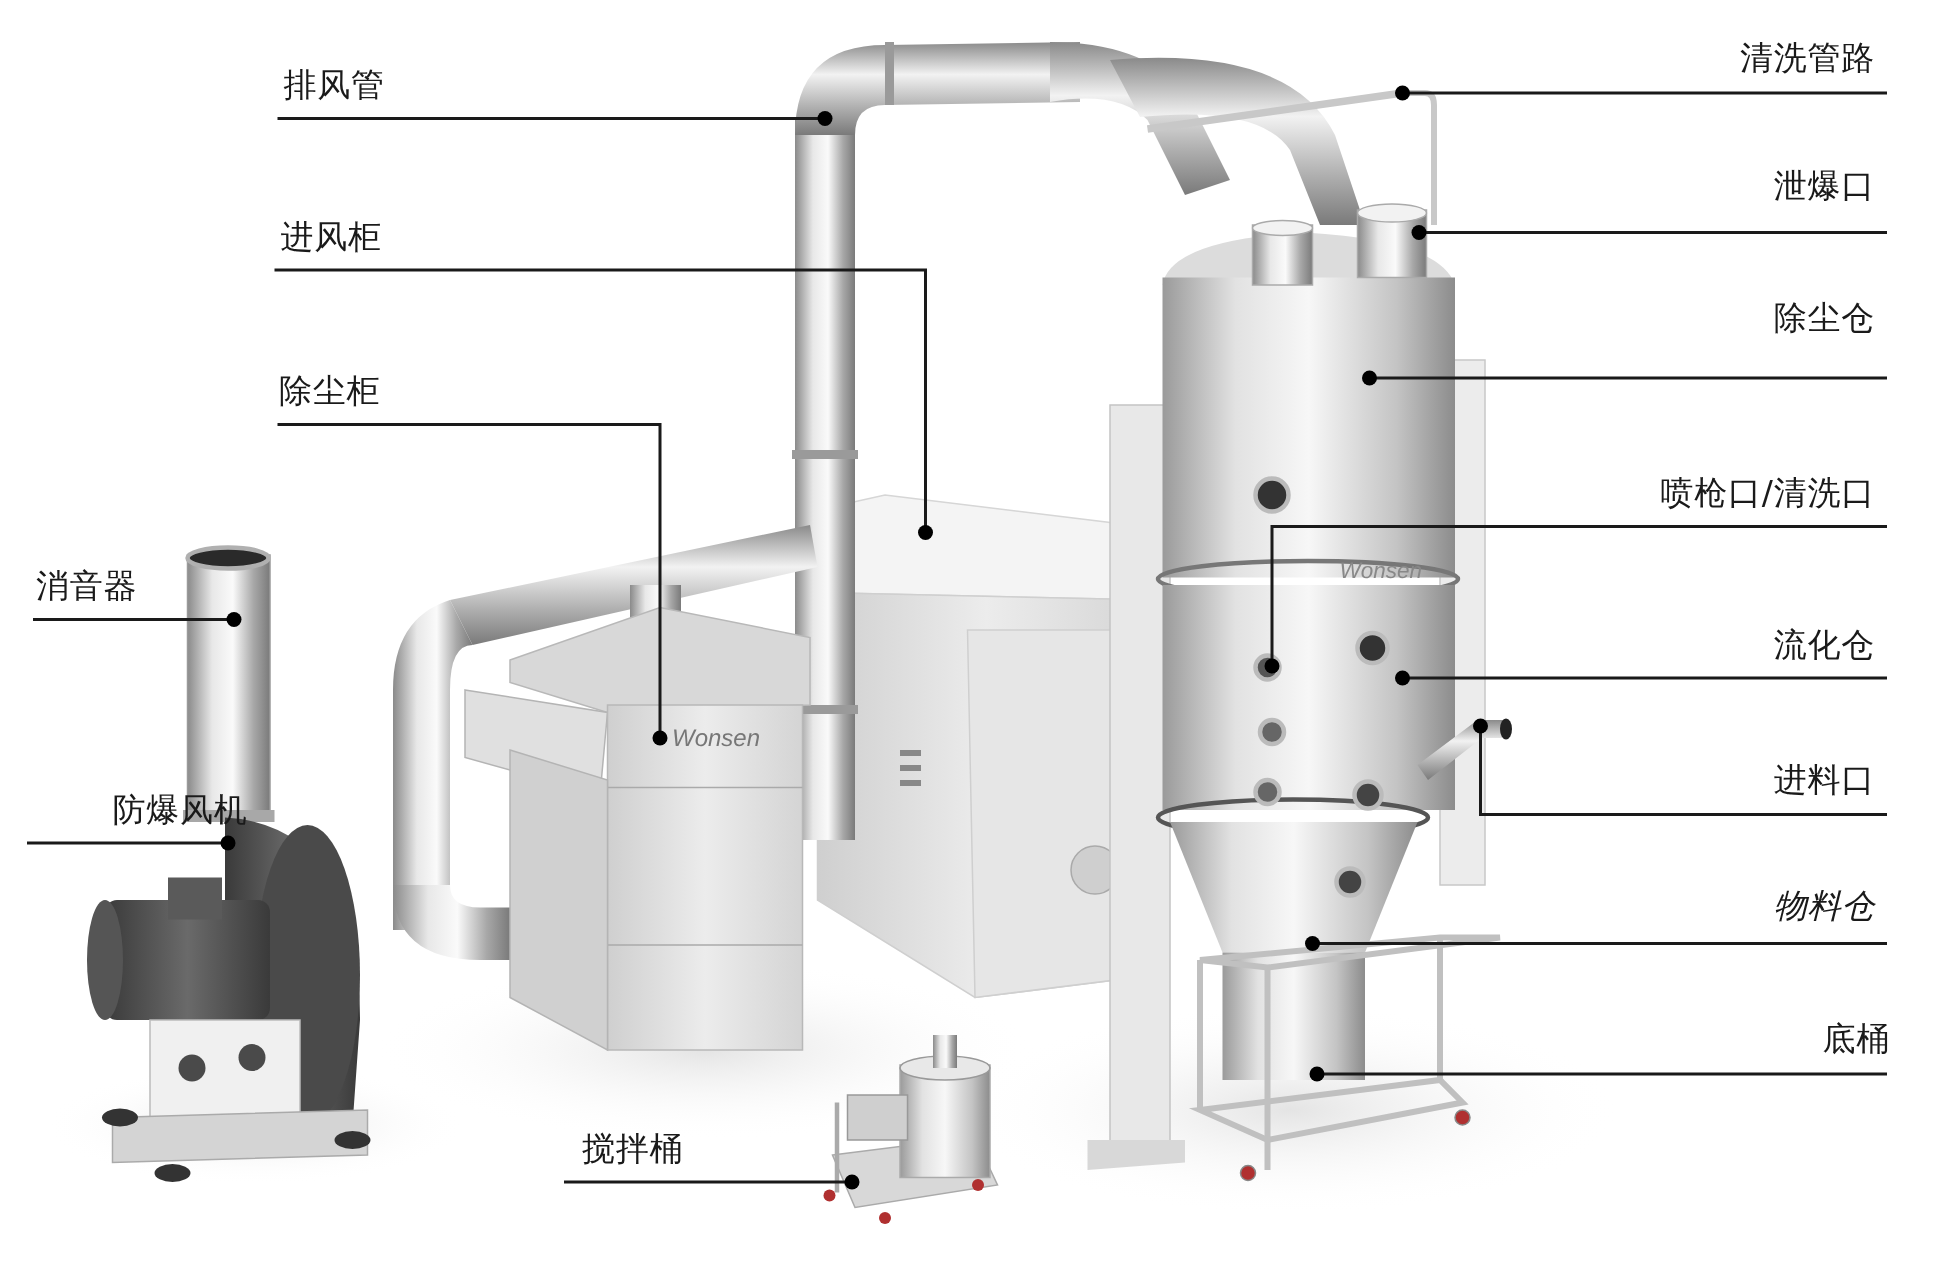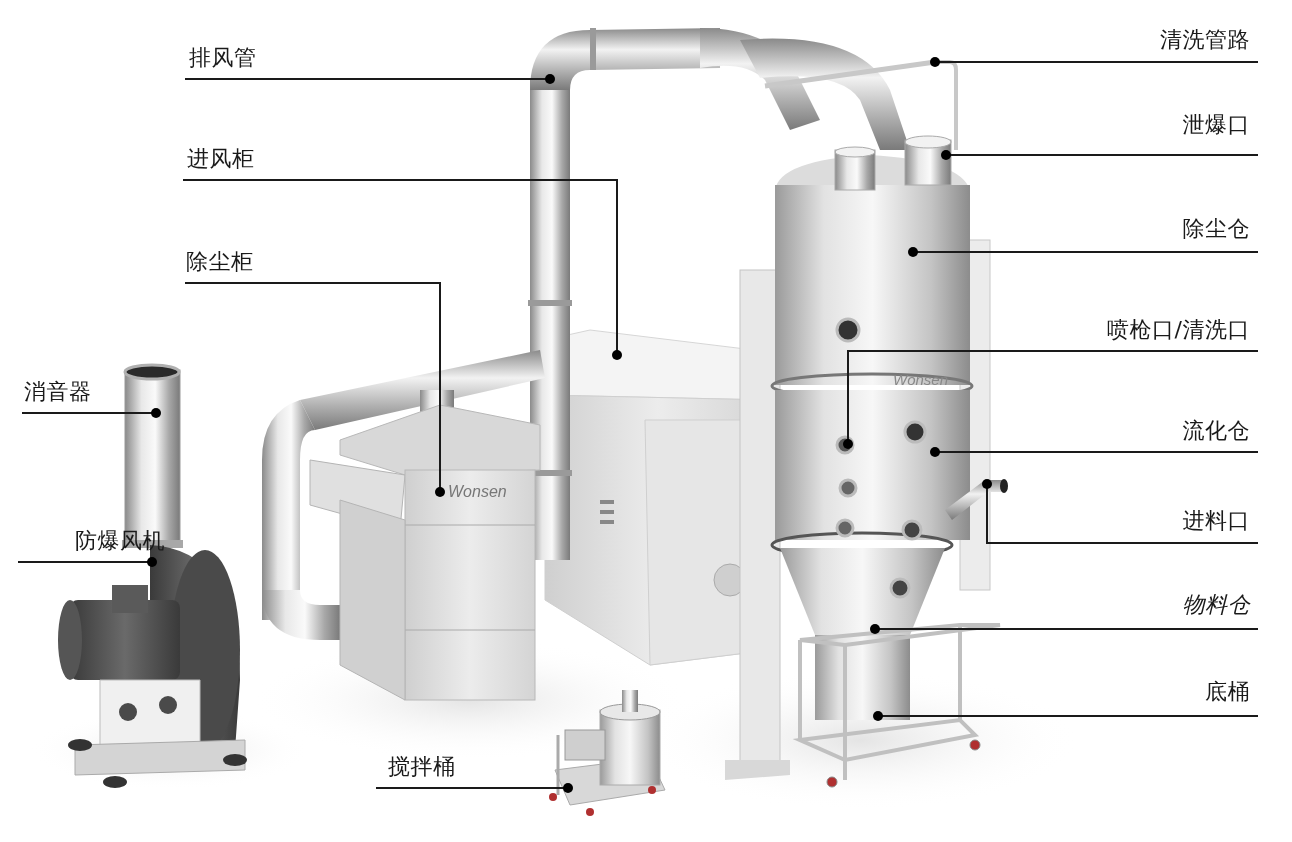--- a/index.html
+++ b/index.html
@@ -216,20 +216,20 @@
 
 <div class="lbl" style="left:189px;top:47px;">排风管</div>
 <div class="lbl" style="left:187px;top:148px;">进风柜</div>
 <div class="lbl" style="left:186px;top:251px;">除尘柜</div>
 <div class="lbl" style="left:24px;top:381px;">消音器</div>
 <div class="lbl" style="left:27px;top:530px;margin-left:48px;">防爆风机</div>
 <div class="lbl" style="left:388px;top:756px;">搅拌桶</div>
 
 <div class="lbl right" style="right:42px;top:29px;">清洗管路</div>
 <div class="lbl right" style="right:42px;top:114px;">泄爆口</div>
-<div class="lbl right" style="right:42px;top:218px;">除尘仓</div>
+<div class="lbl right" style="right:42px;top:202px;">除尘仓</div>
 <div class="lbl right" style="right:42px;top:319px;">喷枪口/清洗口</div>
 <div class="lbl right" style="right:42px;top:420px;">流化仓</div>
 <div class="lbl right" style="right:42px;top:510px;">进料口</div>
 <div class="lbl right" style="right:42px;top:594px;font-style:italic;">物料仓</div>
-<div class="lbl right" style="right:42px;top:683px;font-family:Liberation Mono, monospace;">底桶</div>
+<div class="lbl right" style="right:32px;top:683px;">底桶</div>
 
 </div>
 
 </body></html>

